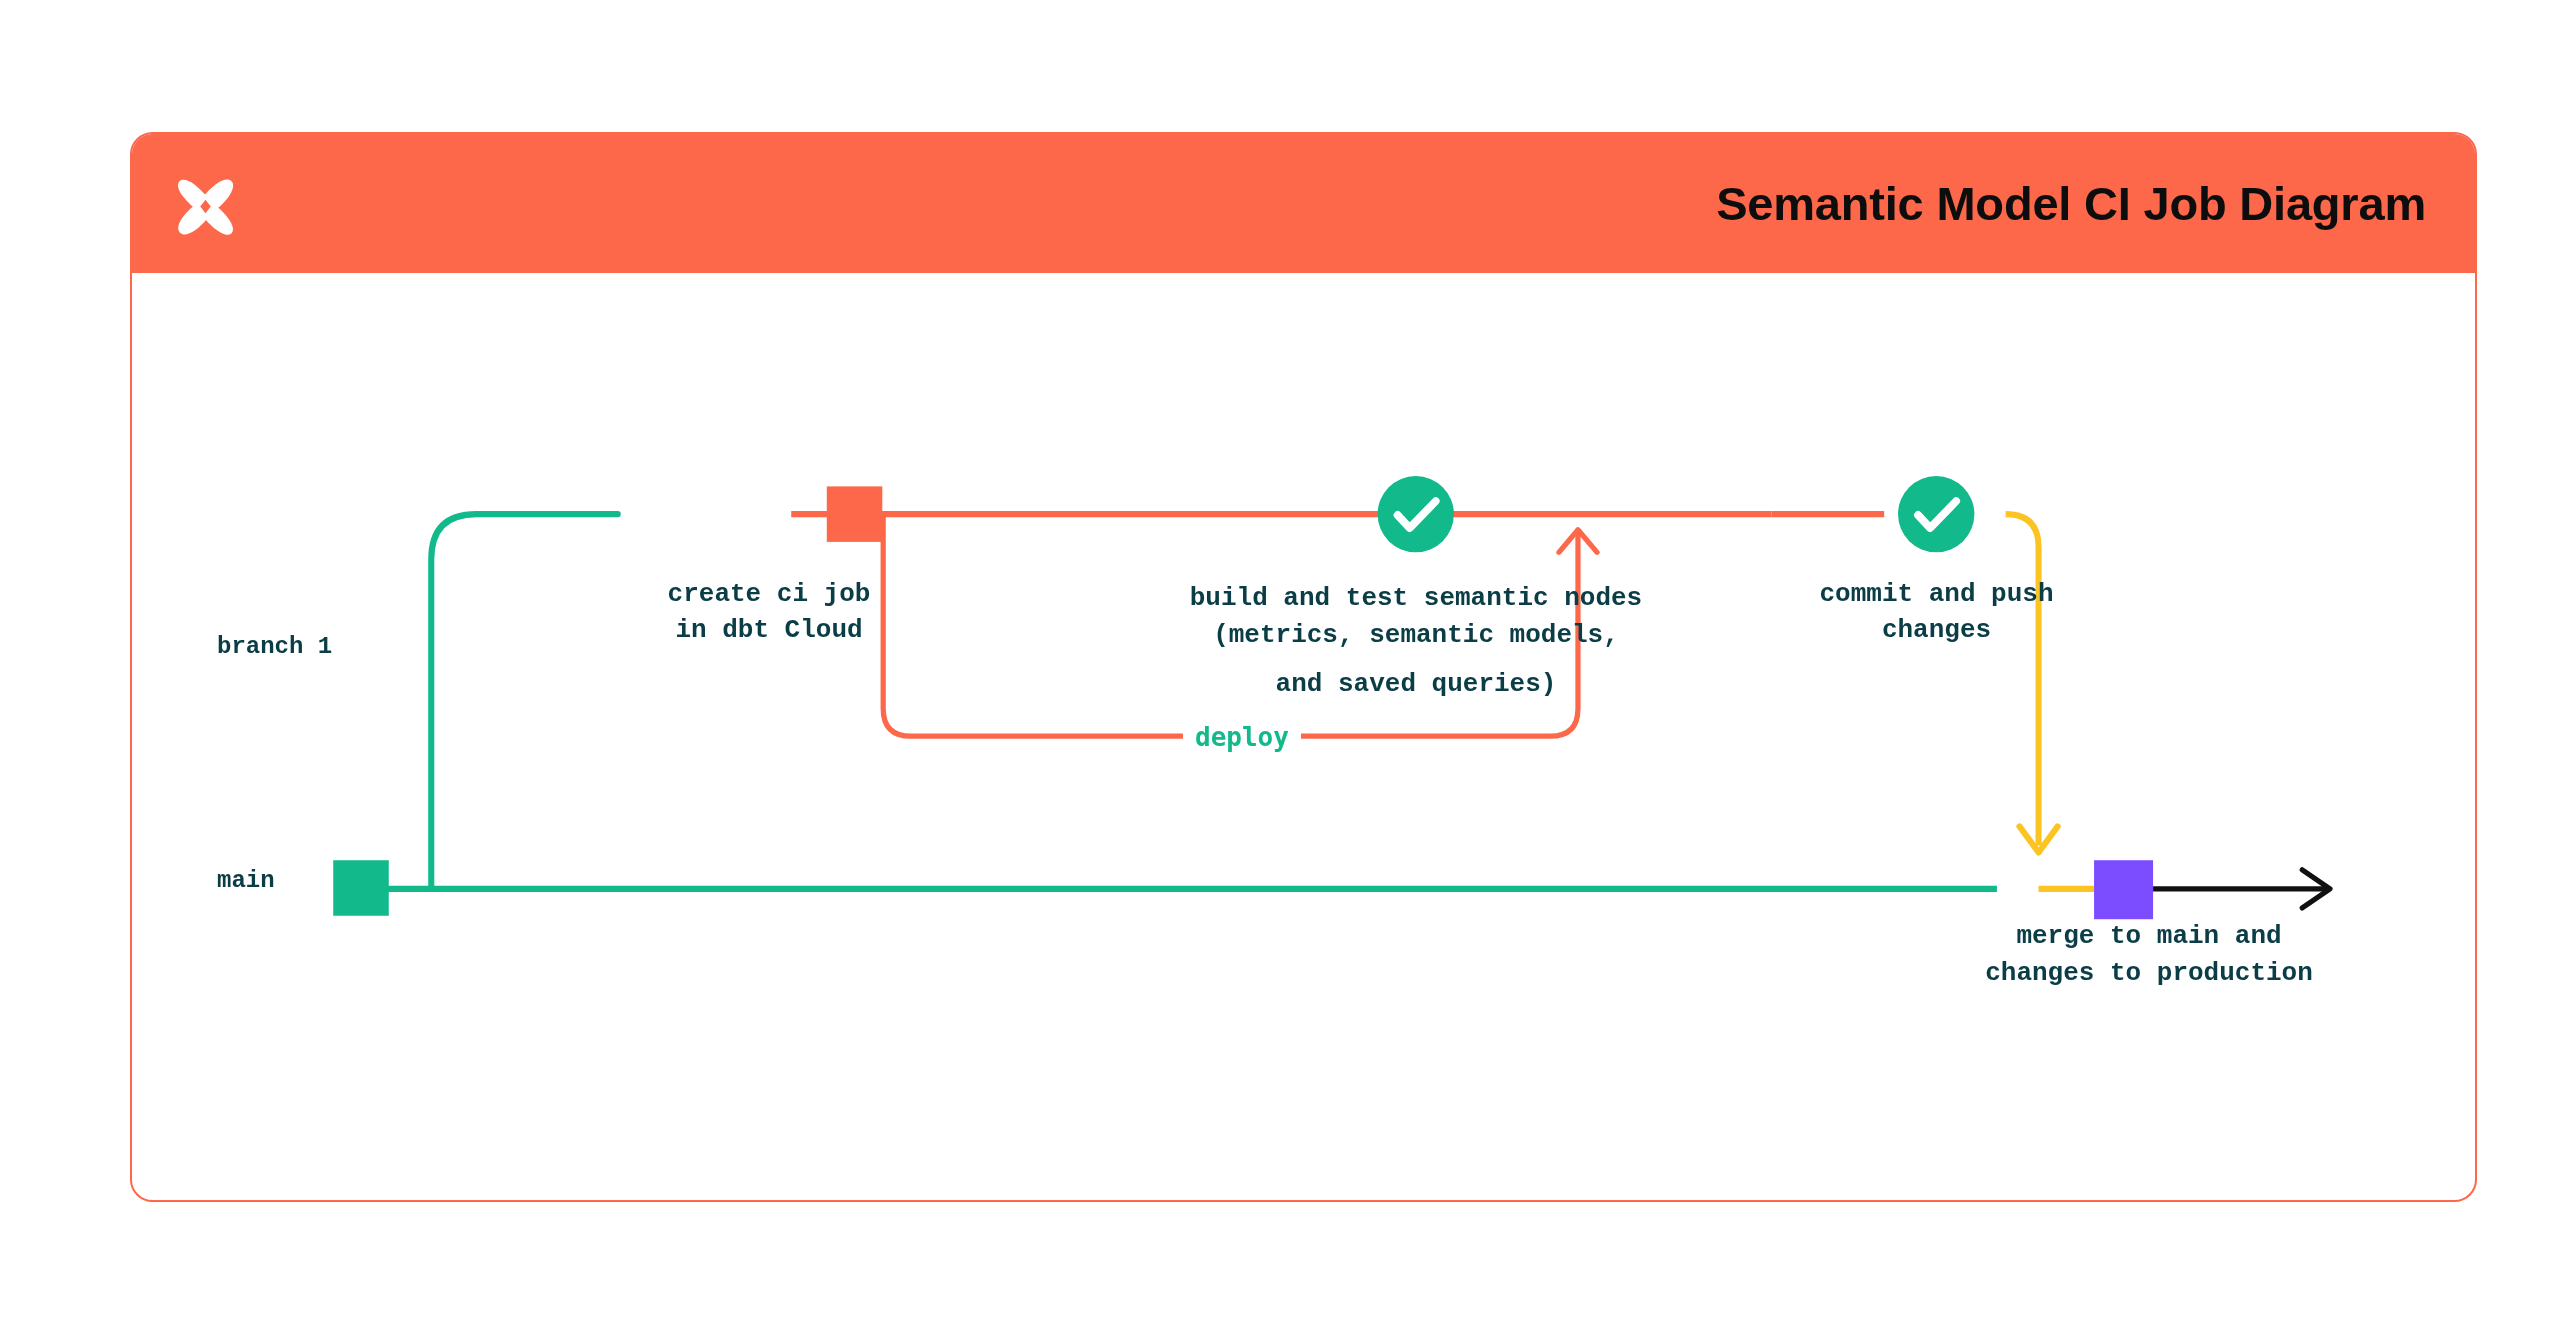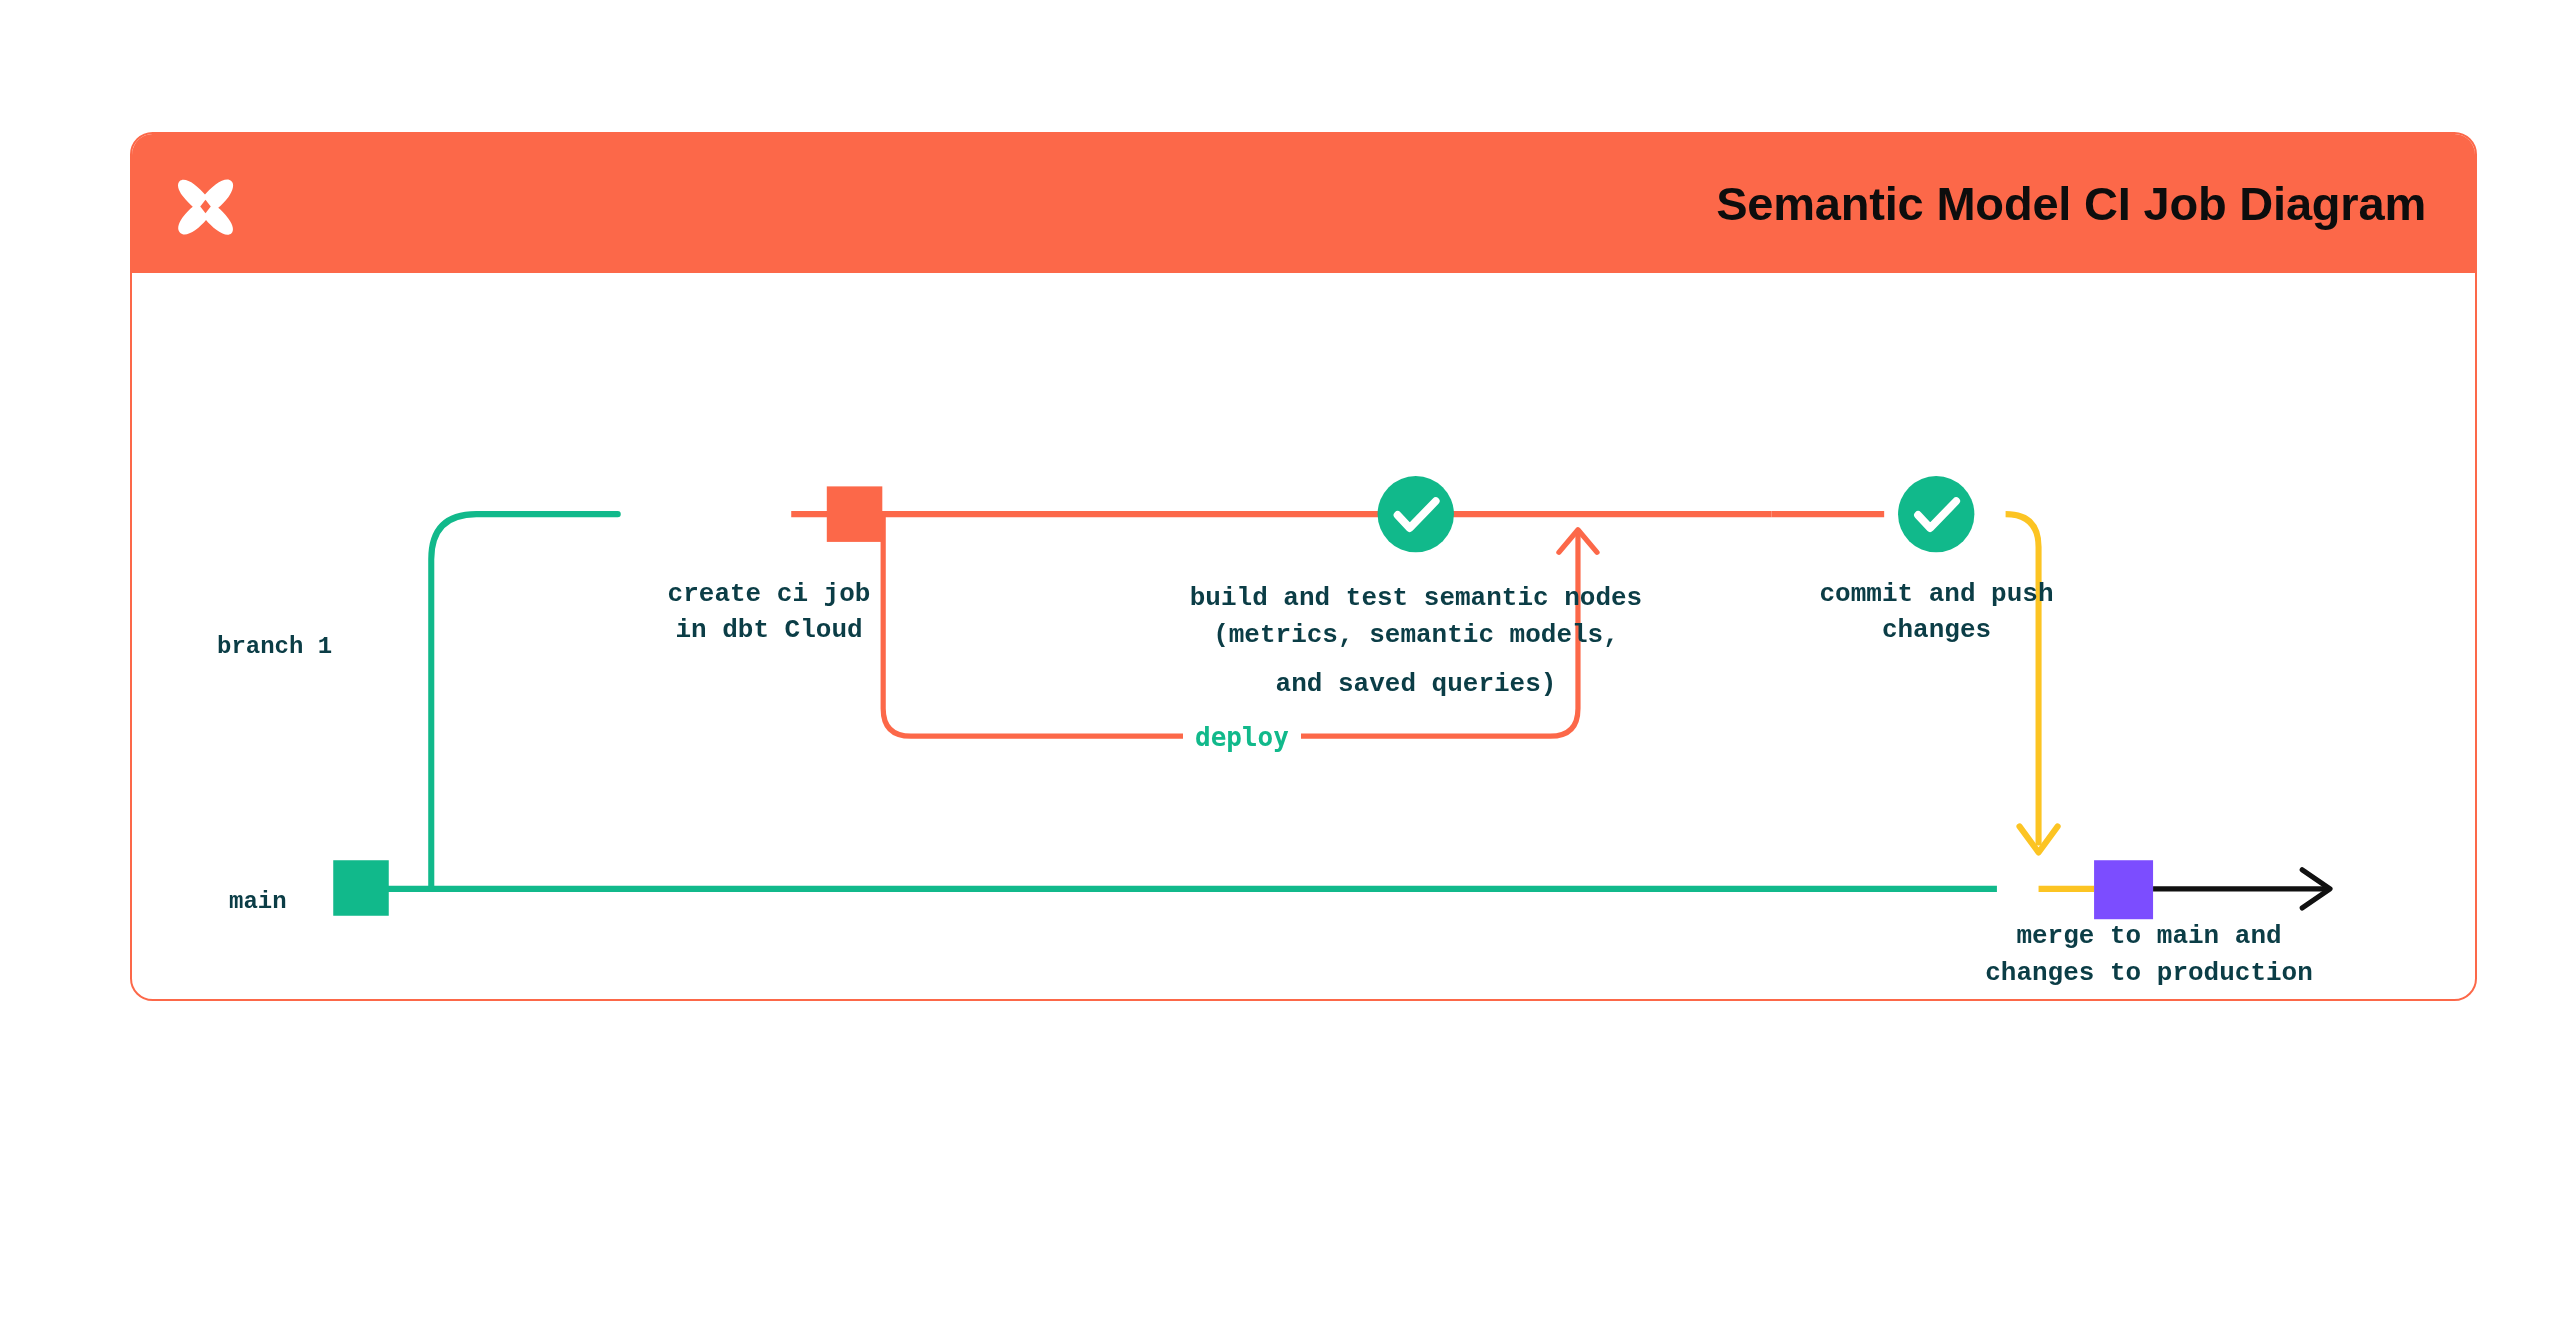--- a/index.html
+++ b/index.html
@@ -7,21 +7,21 @@
     width:2576px;height:1324px;
     font-family:"DejaVu Sans Mono", monospace;
     -webkit-font-smoothing:antialiased;
     overflow:hidden;
   }
   .canvas{position:relative;width:2576px;height:1324px;background:#fff;}
 
   
   .card{
     position:absolute;left:130px;top:132px;
-    width:2347px;height:869px;
+    width:2347px;height:1070px;
     border:2.6px solid #FC6849;
     border-radius:22.6px;
     box-sizing:border-box;
     background:#ffffff;
     overflow:hidden;
   }
   .card-header{
     position:absolute;left:0;top:0;width:100%;height:139px;
     background:#FC6849;
     display:flex;align-items:center;justify-content:space-between;
@@ -163,21 +163,21 @@
         <g>
           <circle cx="2080" cy="278" r="44" fill="#11B98B"></circle>
           <polyline points="2059,279 2073,294 2103,263" fill="none" stroke="#ffffff" stroke-width="9" stroke-linecap="round" stroke-linejoin="round"></polyline>
         </g>
 
         <rect x="2262" y="677" width="68" height="68" fill="#7C4DFF"></rect>
       </svg>
 
       <div class="lbl branch-name" style="left:85px;top:358px;">branch 1</div>
 
-      <div class="lbl branch-name" style="left:97px;top:592px;margin-top:21px;">main</div>
+      <div class="lbl branch-name" style="left:85px;top:592px;">main</div>
 
       <div class="lbl node-cap" style="left:468px;top:304px;width:338px;">create ci job</div>
       <div class="lbl node-cap" style="left:468px;top:340px;width:338px;">in dbt Cloud</div>
 
       <div class="lbl node-cap" style="left:937px;top:345px;width:694px;">(metrics, semantic models,</div>
       <div class="lbl node-cap" style="left:937px;top:308px;width:694px;">build and test semantic nodes</div>
       <div class="lbl node-cap" style="left:937px;top:394px;width:694px;">and saved queries)</div>
 
       <div class="lbl node-cap" style="left:1631px;top:304px;width:347px;">commit and push</div>
       <div class="lbl node-cap" style="left:1631px;top:340px;width:347px;">changes</div>

